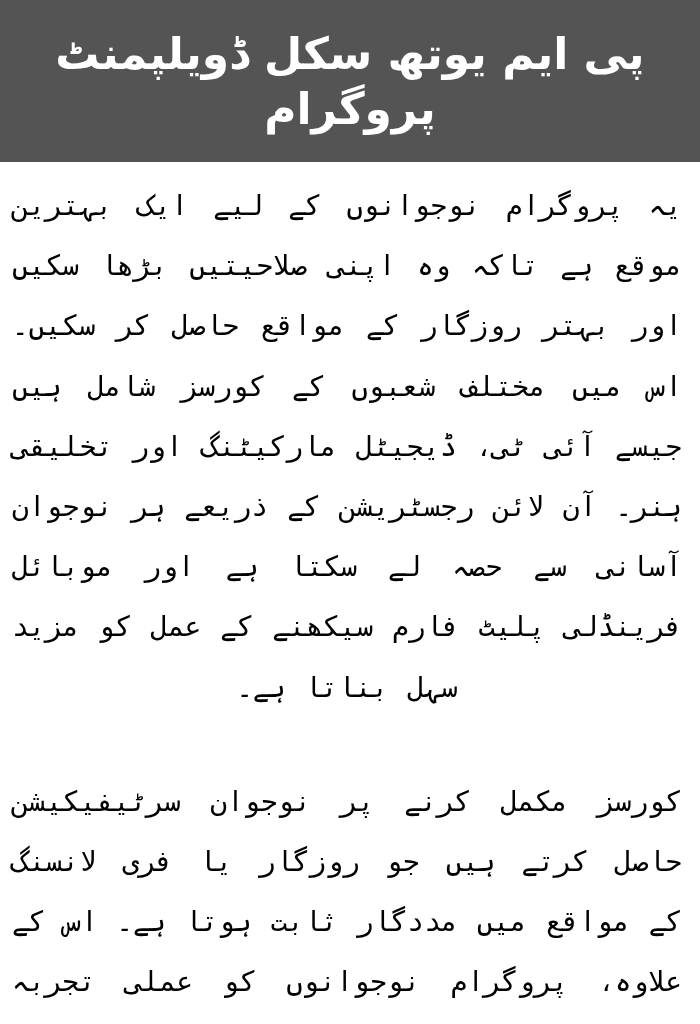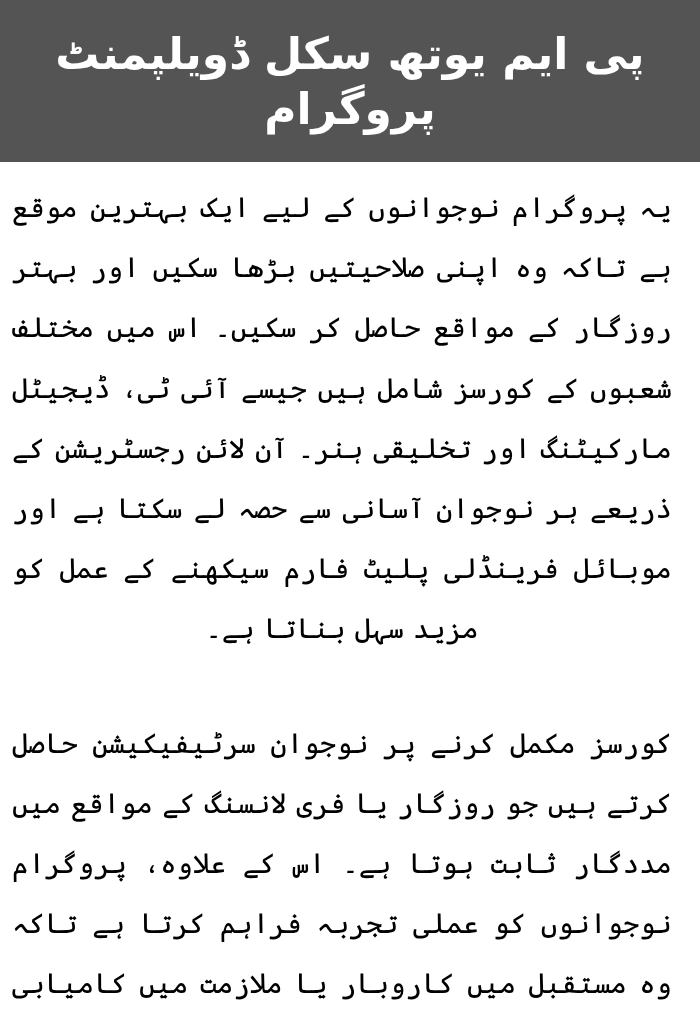--- a/index.html
+++ b/index.html
@@ -32,28 +32,28 @@
     line-height: 1.25;
     direction: rtl;
     text-align: center;
     font-family: "DejaVu Sans", sans-serif;
   }
   .article {
     padding: 16px 12px 0 12px;
     direction: rtl;
   }
   .para {
-    margin: 0 16px 54px 0;
+    margin: 0 6px 54px 0;
     color: var(--body-text, #000000);
     font-size: 28px;
     line-height: 2.15;
     text-align: justify;
     text-align-last: center;
     word-spacing: 2px;
-    font-family: Liberation Serif, serif;
+    font-family: Liberation Mono, monospace;
   }
   .para:last-child {
     margin-bottom: 0;
   }
 </style>
 </head>
 <body>
 
 <div class="page">
   <header class="banner">

